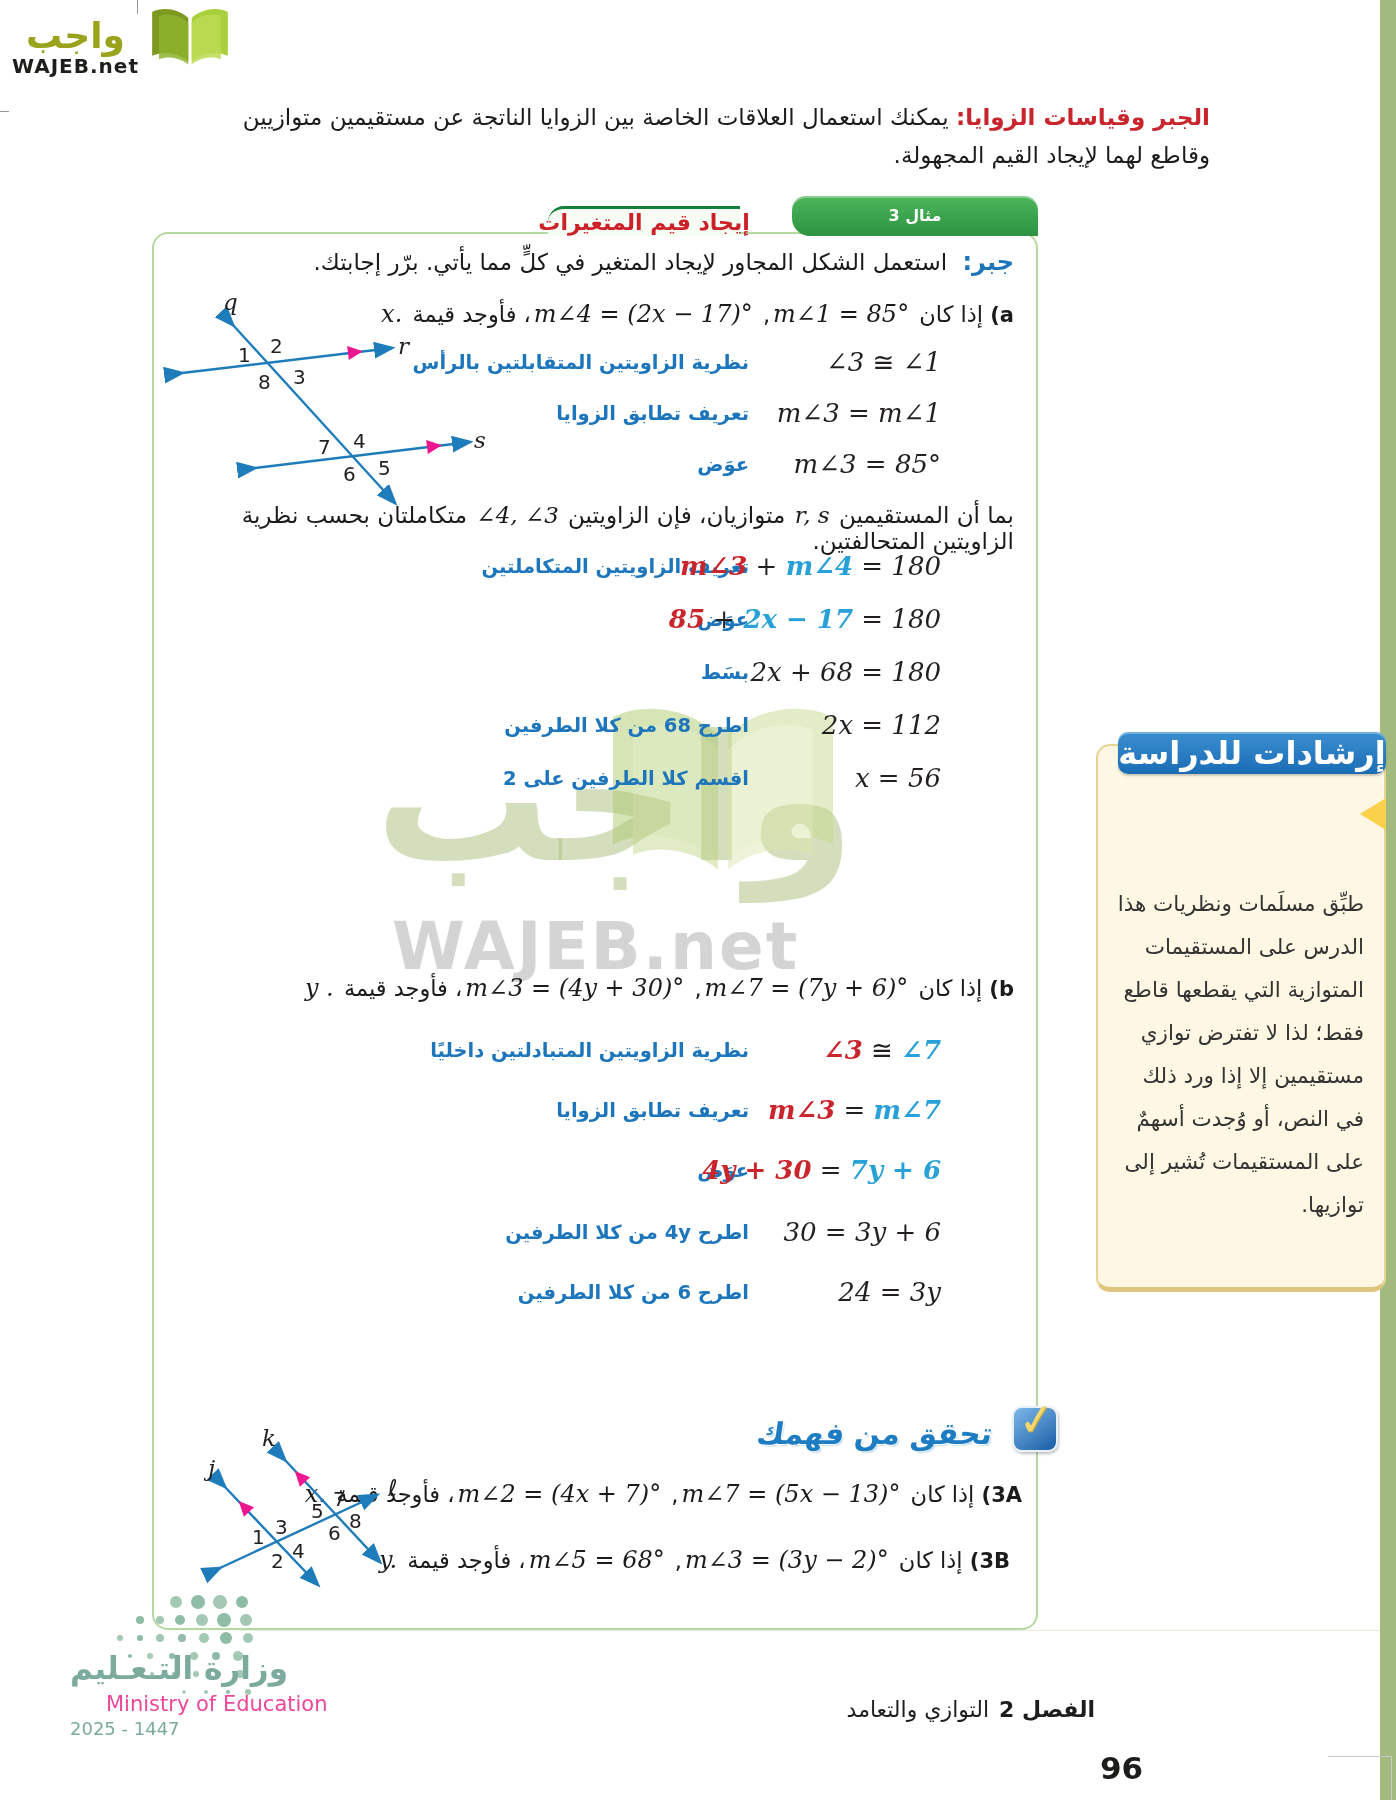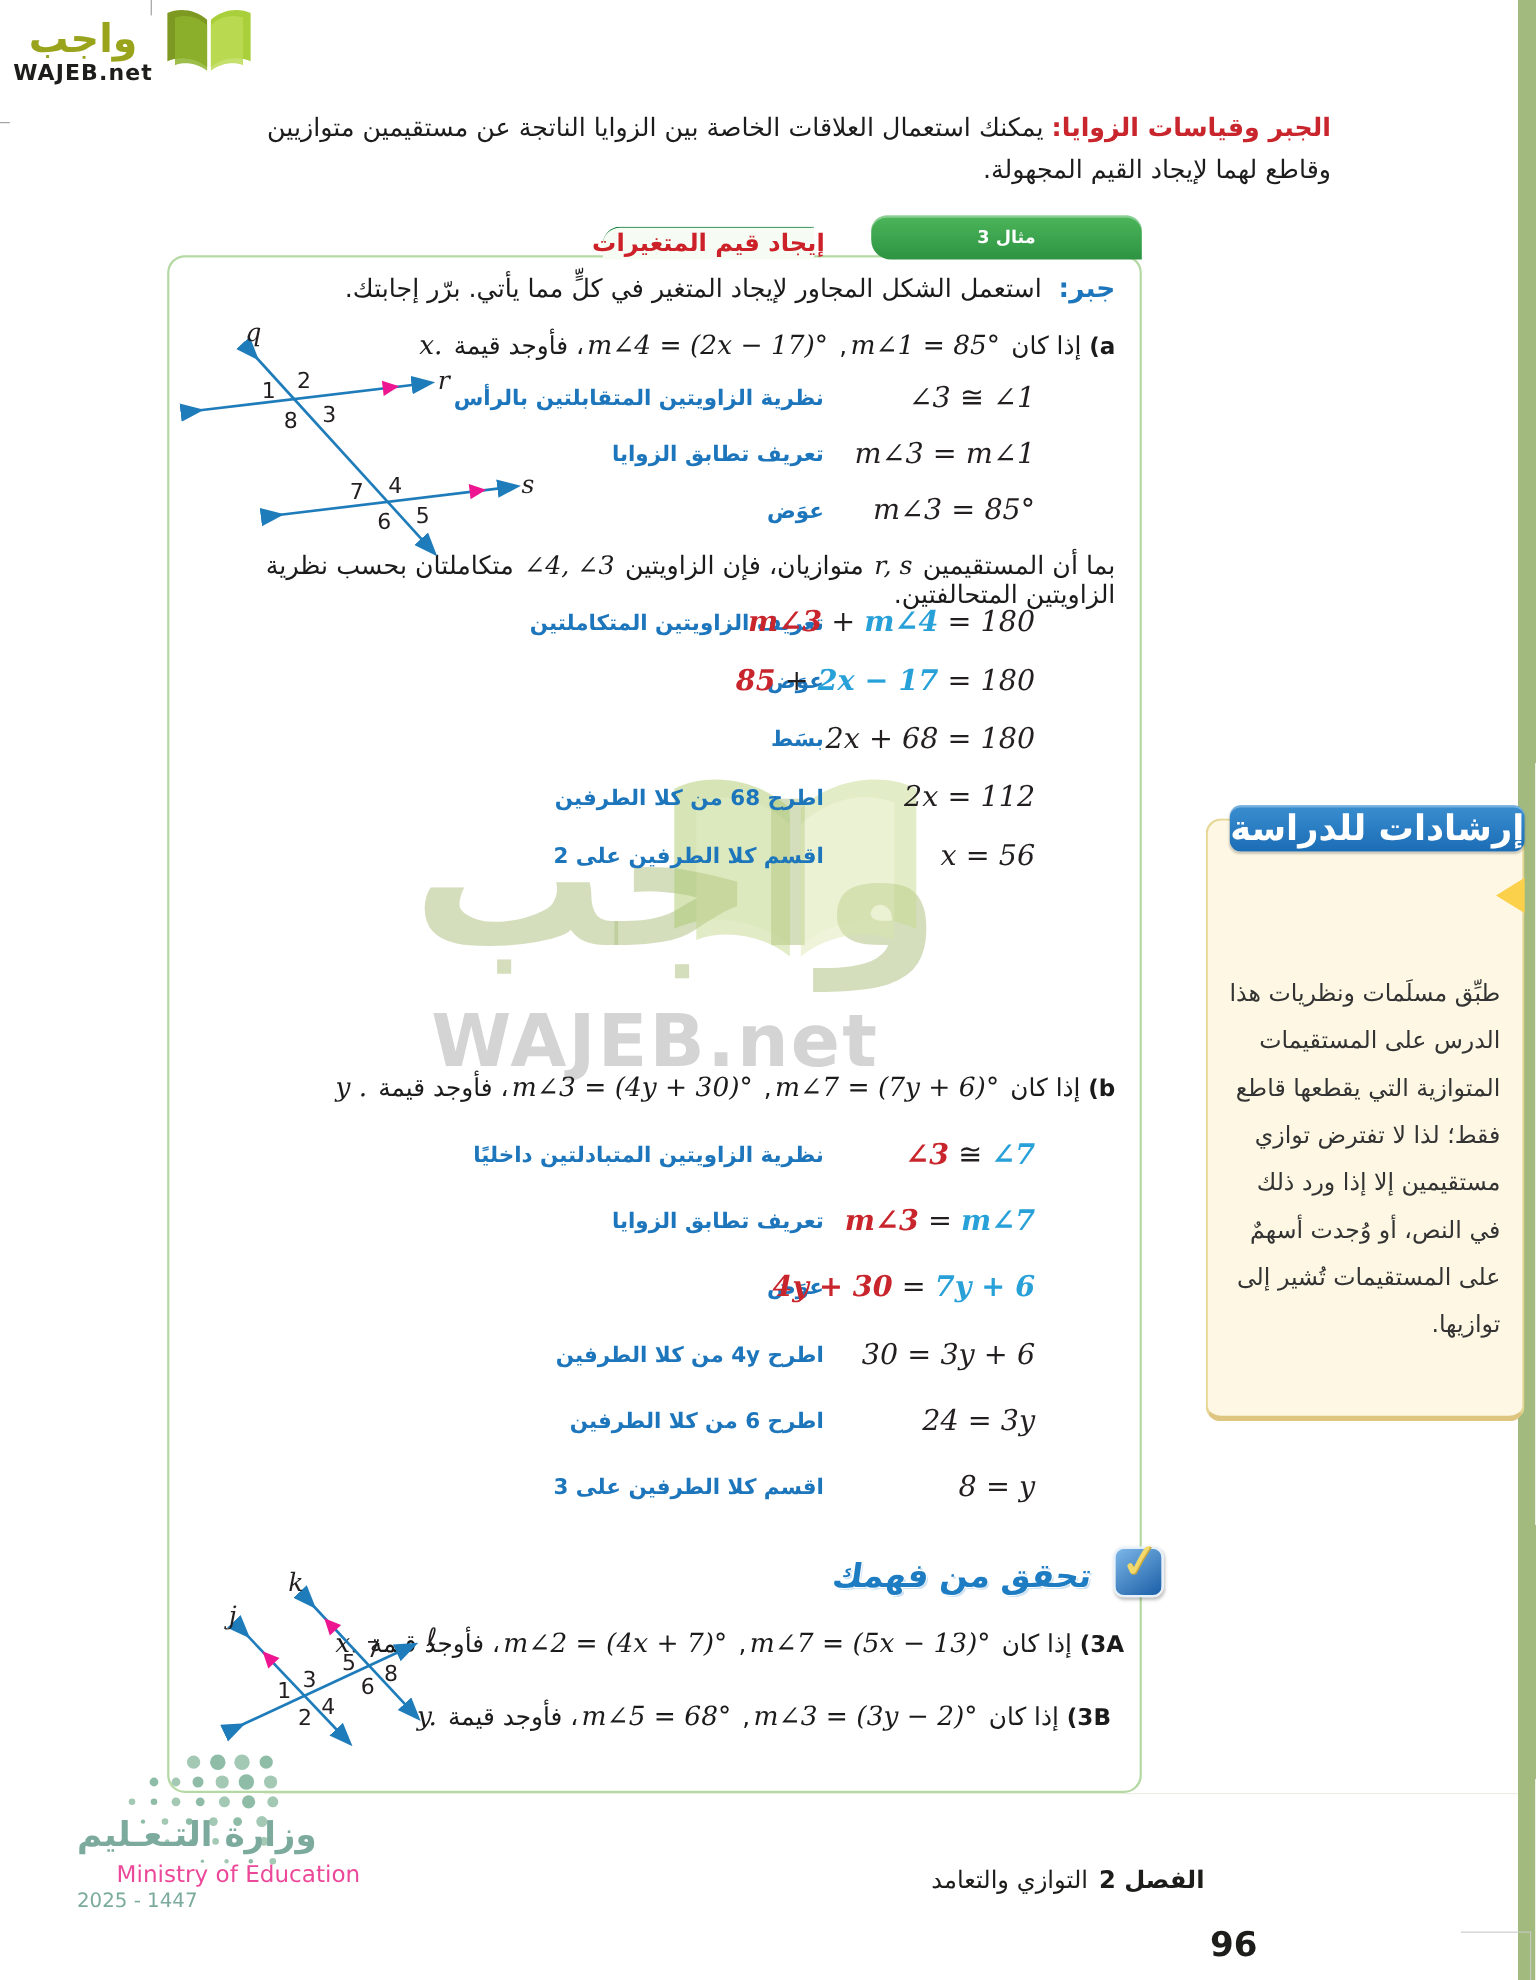--- a/index.html
+++ b/index.html
@@ -27,21 +27,21 @@
 
   
   .ex-box { position:absolute; left:152px; top:232px; width:886px; height:1398px;
             background:#fff; border:2px solid #b5d9a3; border-radius:16px; }
   .ex-box > * { position:absolute; z-index:2; }
   .ex-tab { right:-2px; top:-38px; width:246px; height:40px;
             background:linear-gradient(#4cb65a,#2d9342); border-radius:14px 14px 0 18px;
             color:#fff; font-weight:bold; font-size:16px; text-align:center; line-height:40px;
             box-shadow:inset 0 2px 0 rgba(255,255,255,.35); }
   .ex-band { right:296px; top:-28px; width:192px; height:30px; background:#f6fbf3;
-             border-top:1px solid #15803d; border-top-left-radius:16px;
+             border-top:3px solid #15803d; border-top-left-radius:16px;
              display:flex; align-items:center; justify-content:center; }
   .ex-title { color:#cc2128; font-weight:bold; font-size:22px; white-space:nowrap; }
 
   .prompt { top:14px; right:22px; direction:rtl; text-align:right; font-size:23px; color:#1b1b1b; white-space:nowrap; }
   .prompt .plead { color:#1d76bb; font-weight:bold; font-size:24px; padding-left:8px; }
 
   .prob { direction:rtl; text-align:right; font-size:22.5px; color:#1b1b1b; white-space:nowrap; }
   .prob .marker { font-weight:bold; font-size:21px; }
   .prob .math { font-family:"DejaVu Serif","DejaVu Sans",serif; font-style:italic; font-size:24px; padding:0 3px; }
   .line-a { top:66px; right:22px; }
@@ -233,24 +233,20 @@
         </div>
       </div>
     <div class="steps s60 steps-b2" id="steps-b2">
         <div class="step-row">
           <div class="just">اطرح 4y من كلا الطرفين</div>
           <div class="eq"><span class="c-k">30 = 3y + 6</span></div>
         </div>
         <div class="step-row">
           <div class="just">اطرح 6 من كلا الطرفين</div>
           <div class="eq"><span class="c-k">24 = 3y</span></div>
-        </div>
-        <div class="step-row">
-          <div class="just">اقسم كلا الطرفين على 3</div>
-          <div class="eq"><span class="c-k">8 = y</span></div>
         </div>
       </div>
 
     <div class="check-title">تحقق من فهمك</div>
     <div class="check-icon"></div>
 
     <div class="prob line-3a">
       <span class="marker" dir="ltr">(3A</span>
       <span>إذا كان</span>
       <span class="math" dir="ltr">m∠7 = (5x − 13)°</span><span dir="ltr">,</span>

